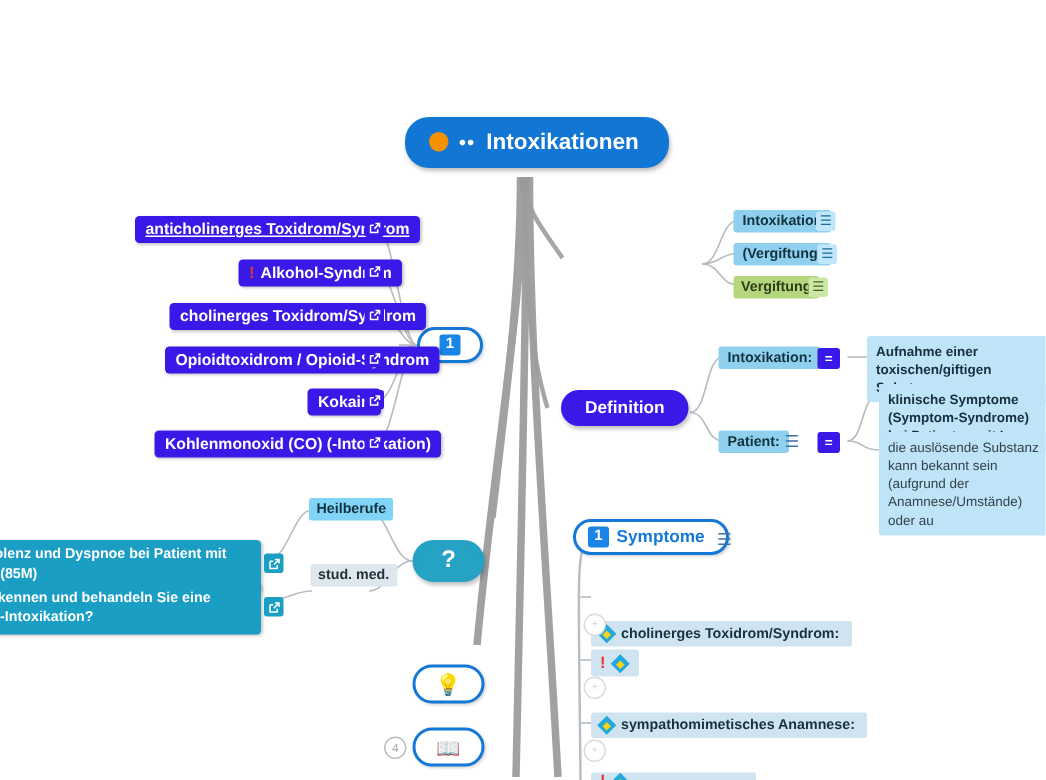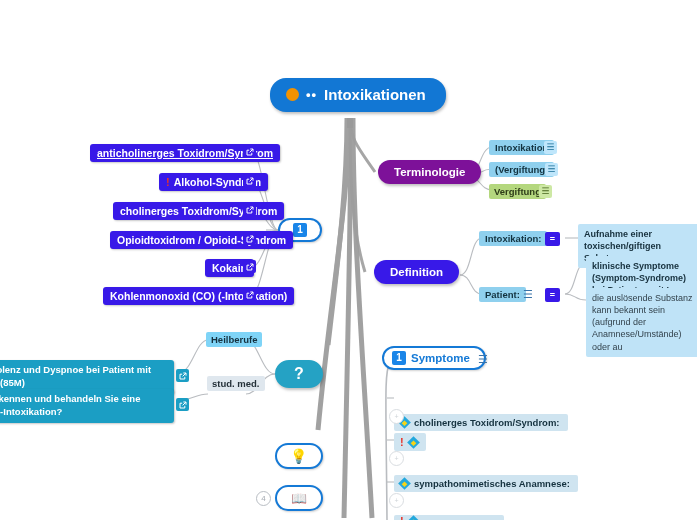--- a/index.html
+++ b/index.html
@@ -296,23 +296,20 @@
   </div>
 
   <div class="node hub hub-bulb">
     <span class="bulb">💡</span>
   </div>
   <div class="node hub hub-book">
     <span class="book">📖</span>
   </div>
   <div class="circ-badge">4</div>
 
-  <div class="node branch-cap cap-term">
-    <span>Terminologie</span>
-  </div>
 
   <div class="node lbl-steel" style="left:489px;top:140px;">
     <span>Intoxikation</span>
   </div>
   <div class="node hamb hamb-blue" style="left:544px;top:141px;">
     <span>☰</span>
   </div>
 
   <div class="node lbl-steel" style="left:489px;top:162px;">
     <span>(Vergiftung)</span>

